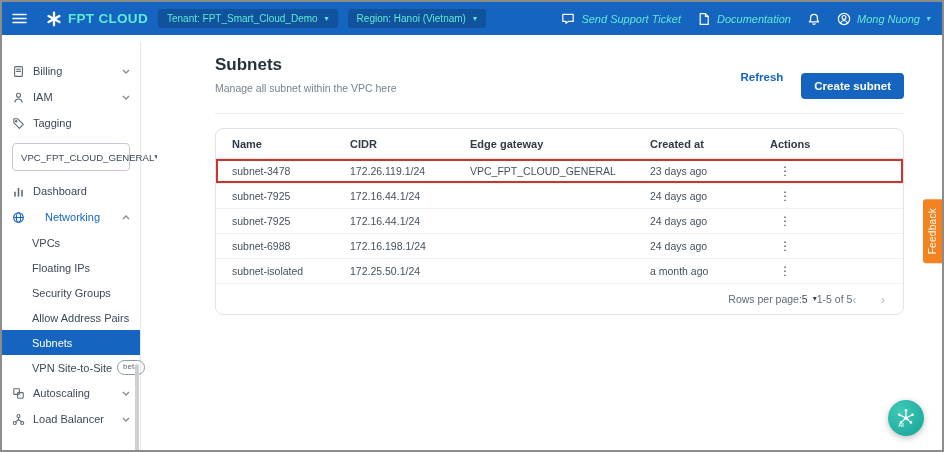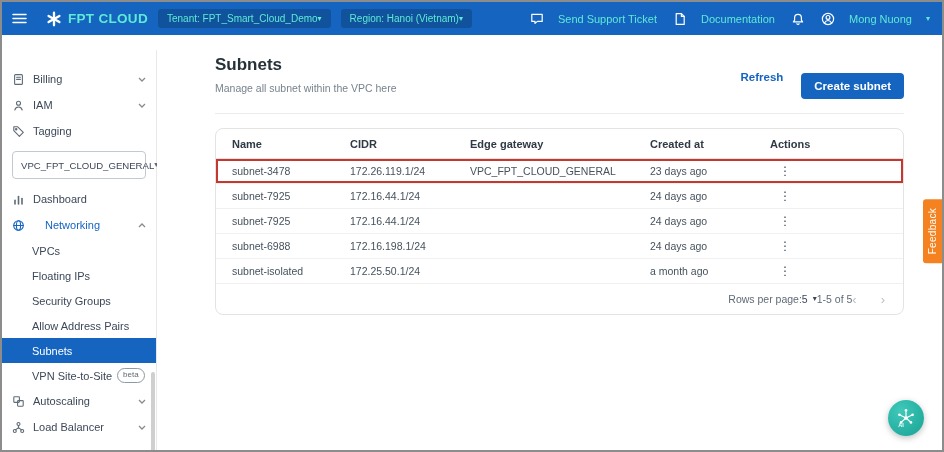--- a/index.html
+++ b/index.html
@@ -7,29 +7,29 @@
 
   .screen { position:relative; width:944px; height:452px; border:2px solid #8c8c8c;
             background:#fff; overflow:hidden; }
 
   
   .topbar { position:absolute; top:0; left:0; right:0; height:33px; background:#1565c0;
             display:flex; align-items:center; color:#5eead4; gap:10px; padding-right:12px; }
   .hamburger { width:34px; height:33px; display:flex; align-items:center; justify-content:center; cursor:pointer; flex:none; }
   .logo { display:flex; align-items:center; gap:6px; font-weight:bold; font-size:13.5px; letter-spacing:.3px; flex:none; }
   .pill { background:rgba(0,0,0,.18); border-radius:3px; padding:4px 9px; font-size:10px;
-          display:flex; align-items:center; gap:0; cursor:pointer; white-space:nowrap; flex:none; }
+          display:flex; align-items:center; gap:7px; cursor:pointer; white-space:nowrap; flex:none; }
   .caret { font-size:8px; line-height:1; }
   .tb-right { margin-left:auto; display:flex; align-items:center; gap:16px; font-size:11px; }
-  .tb-link { display:flex; align-items:center; gap:14px; cursor:pointer; white-space:nowrap; }
+  .tb-link { display:flex; align-items:center; gap:6px; cursor:pointer; white-space:nowrap;font-style:italic; }
   .tbicon { width:14px; height:14px; stroke:#fff; fill:none; stroke-width:1.2;
             stroke-linecap:round; stroke-linejoin:round; flex:none; }
 
   
-  .sidebar { position:absolute; top:48px; left:0; bottom:0; width:155px; background:#fff;
+  .sidebar { position:absolute; top:40px; left:0; bottom:0; width:139px; background:#fff;
              border-right:1px solid #e8e8e8; padding-top:16px; }
   .s-item { height:26px; display:flex; align-items:center; gap:8px; padding:0 10px;
             font-size:11px; color:#3c4858; cursor:pointer; white-space:nowrap; }
   .si { width:13px; height:13px; stroke:#5f6b76; fill:none; stroke-width:1.1;
         stroke-linecap:round; stroke-linejoin:round; flex:none; }
   .chev { margin-left:auto; width:8px; height:5px; stroke:#8a8a8a; fill:none; stroke-width:1.3; flex:none; }
   .vpc-select { margin:7px 10px; height:28px; border:1px solid #c2c9d1; border-radius:4px;
                 display:flex; align-items:center; justify-content:space-between; padding:0 8px;
                 font-size:9.6px; color:#3c4858; cursor:pointer; }
   .s-sub { height:25px; display:flex; align-items:center; padding-left:30px; font-size:11px;

